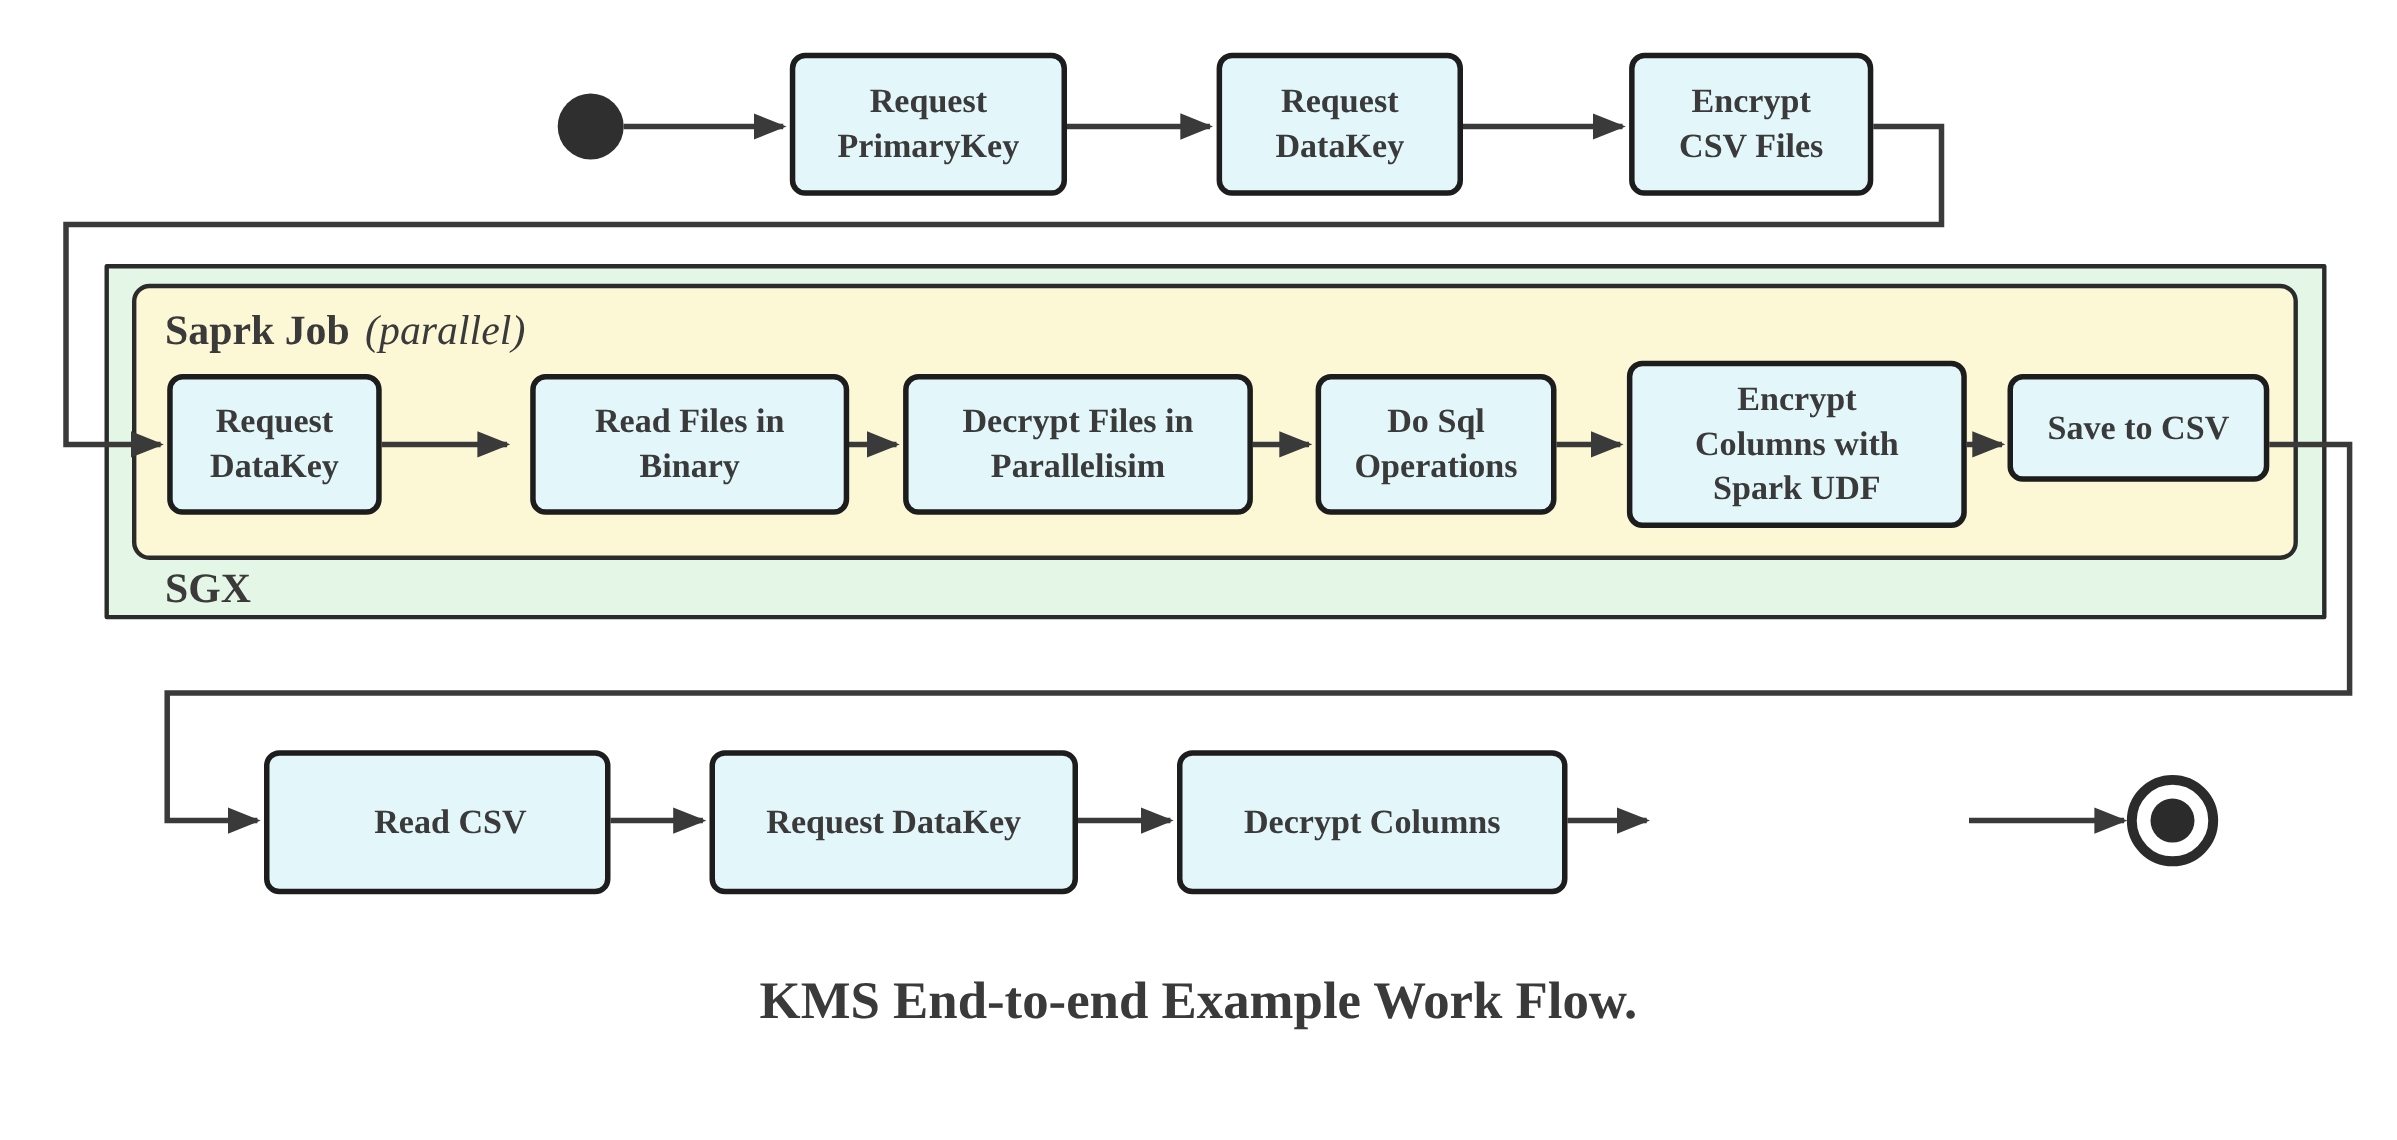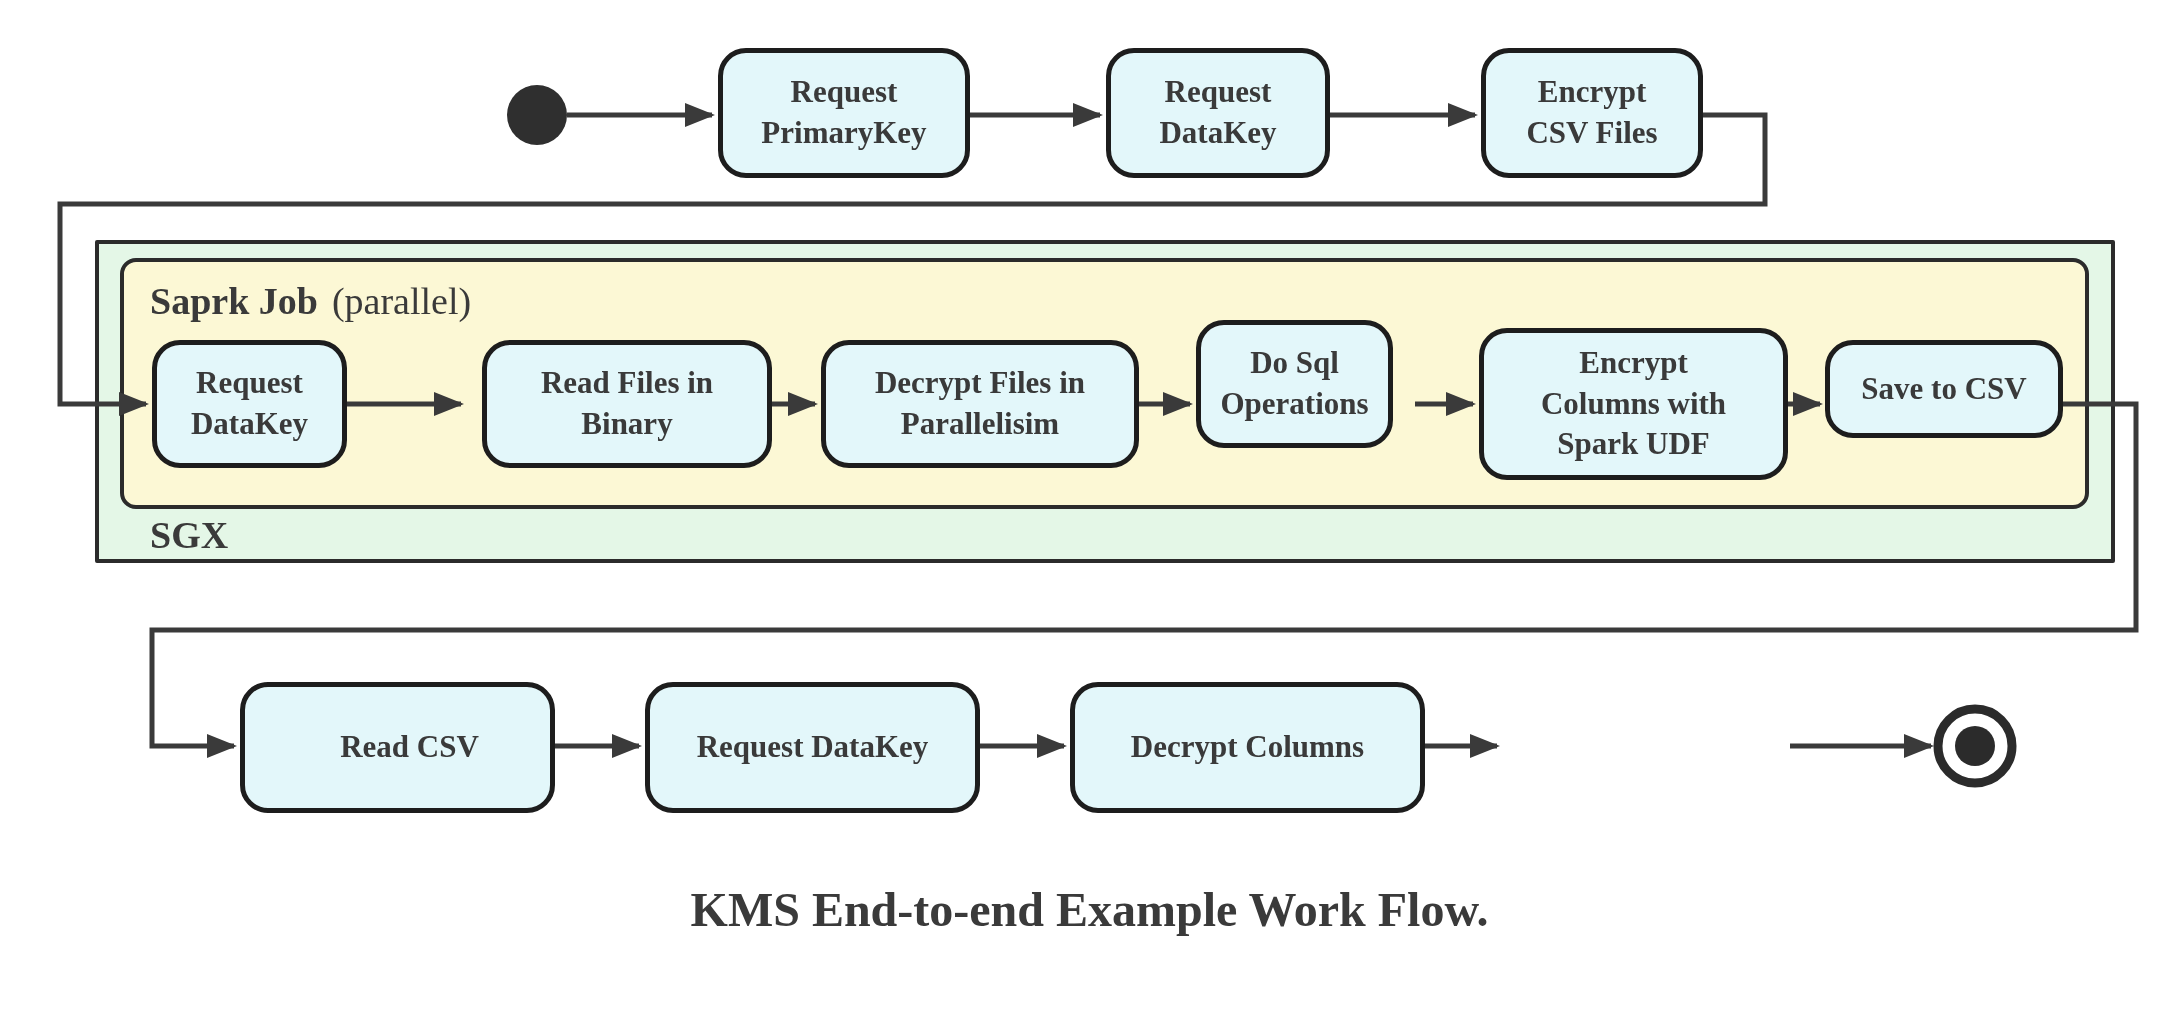--- a/index.html
+++ b/index.html
@@ -11,27 +11,27 @@
   svg.layer{pointer-events:none;}
 
   .container{position:absolute;box-sizing:border-box;border:4px solid #2b2b2b;}
   .container.green{background:var(--sgx_fill,#e4f7e7);border-radius:2px;}
   .container.yellow{background:var(--spark_fill,#fcf8d5);border-radius:16px;}
 
   .container-label{
     position:absolute;font-weight:bold;font-size:38px;color:var(--text,#3a3a3a);
     white-space:nowrap;line-height:1;
   }
-  .container-label .mode{font-weight:normal;margin-left:14px;}
+  .container-label .mode{font-weight:normal;font-style:italic;margin-left:14px;}
 
   .node{
     position:absolute;box-sizing:border-box;
     background:var(--node_fill,#e3f7fa);
     border:5px solid var(--node_border,#1d1d1d);
-    border-radius:28px;
+    border-radius:14px;
     display:flex;align-items:center;justify-content:center;
     text-align:center;white-space:pre-line;
     font-weight:bold;font-size:31px;line-height:1.32;color:var(--text,#3a3a3a);
   }
 
   .caption{
     position:absolute;left:0;top:882px;width:2179px;
     text-align:center;font-weight:bold;font-size:48px;color:var(--text,#3a3a3a);
   }
 
@@ -91,21 +91,21 @@
 DataKey</div>
   <div class="node" style="left:1481px;top:48px;width:222px;height:130px;">Encrypt
 CSV Files</div>
 
   <div class="node" style="left:152px;top:340px;width:195px;height:128px;">Request
 DataKey</div>
   <div class="node" style="left:482px;top:340px;width:290px;height:128px;">Read Files in
 Binary</div>
   <div class="node" style="left:821px;top:340px;width:318px;height:128px;">Decrypt Files in
 Parallelisim</div>
-  <div class="node" style="left:1196px;top:320px;width:197px;height:128px;">Do Sql
+  <div class="node" style="left:1196px;top:340px;width:219px;height:128px;">Do Sql
 Operations</div>
   <div class="node" style="left:1479px;top:328px;width:309px;height:152px;">Encrypt
 Columns with
 Spark UDF</div>
   <div class="node" style="left:1825px;top:340px;width:238px;height:98px;">Save to CSV</div>
 
   <div class="node" style="left:240px;top:682px;width:315px;height:131px;padding-left:24px;">Read CSV</div>
   <div class="node" style="left:645px;top:682px;width:335px;height:131px;">Request DataKey</div>
   <div class="node" style="left:1070px;top:682px;width:355px;height:131px;">Decrypt Columns</div>
 

